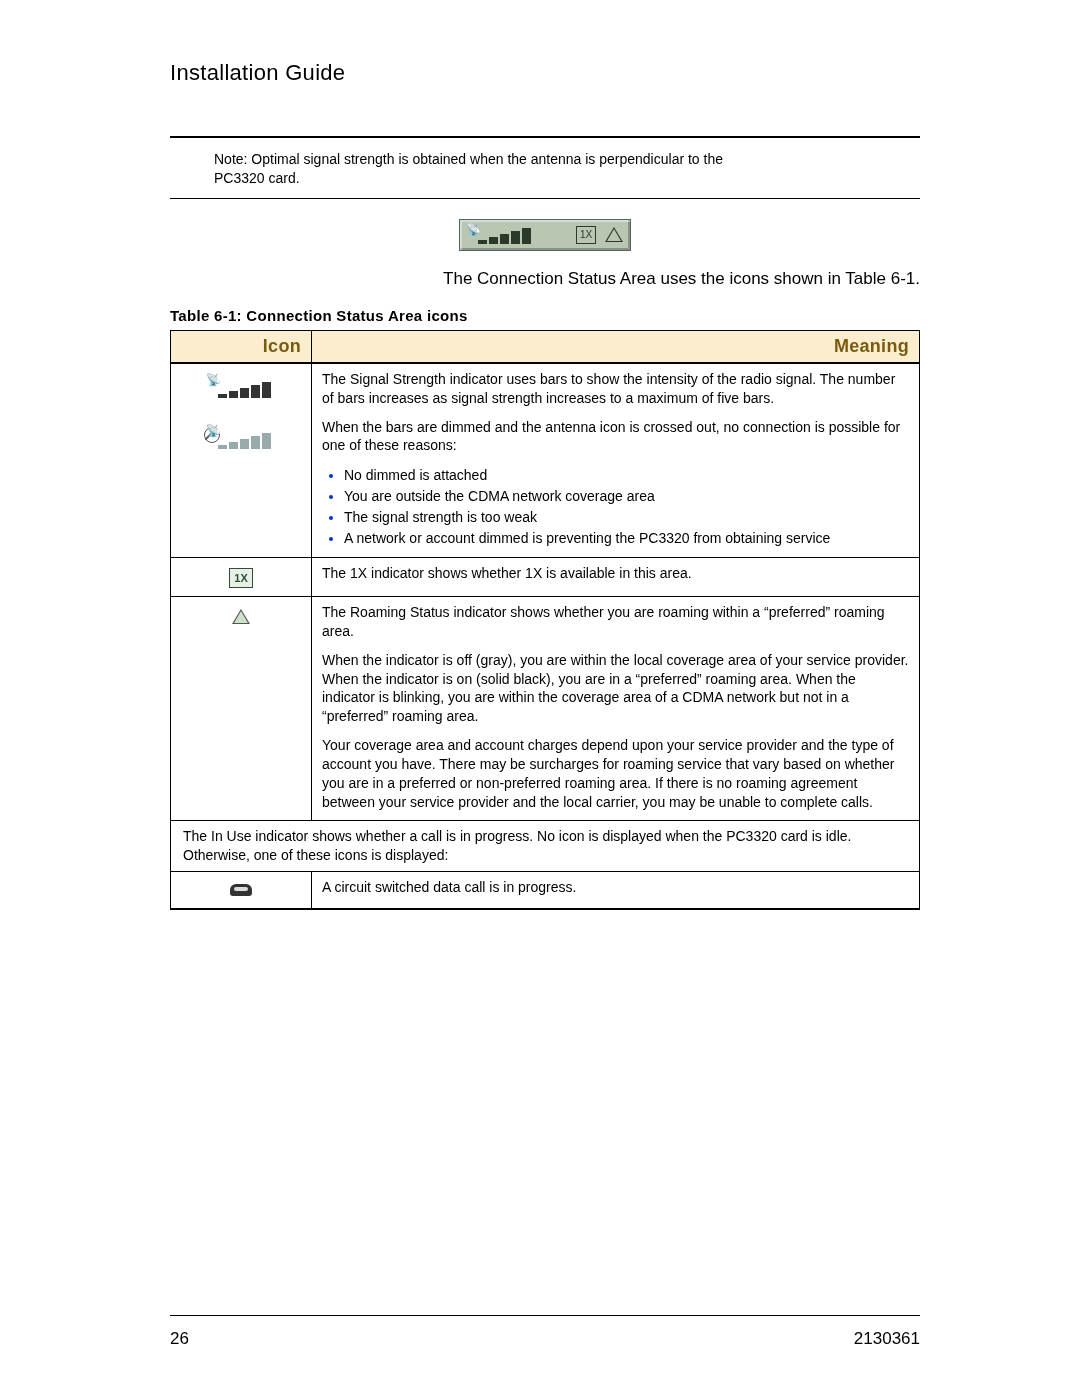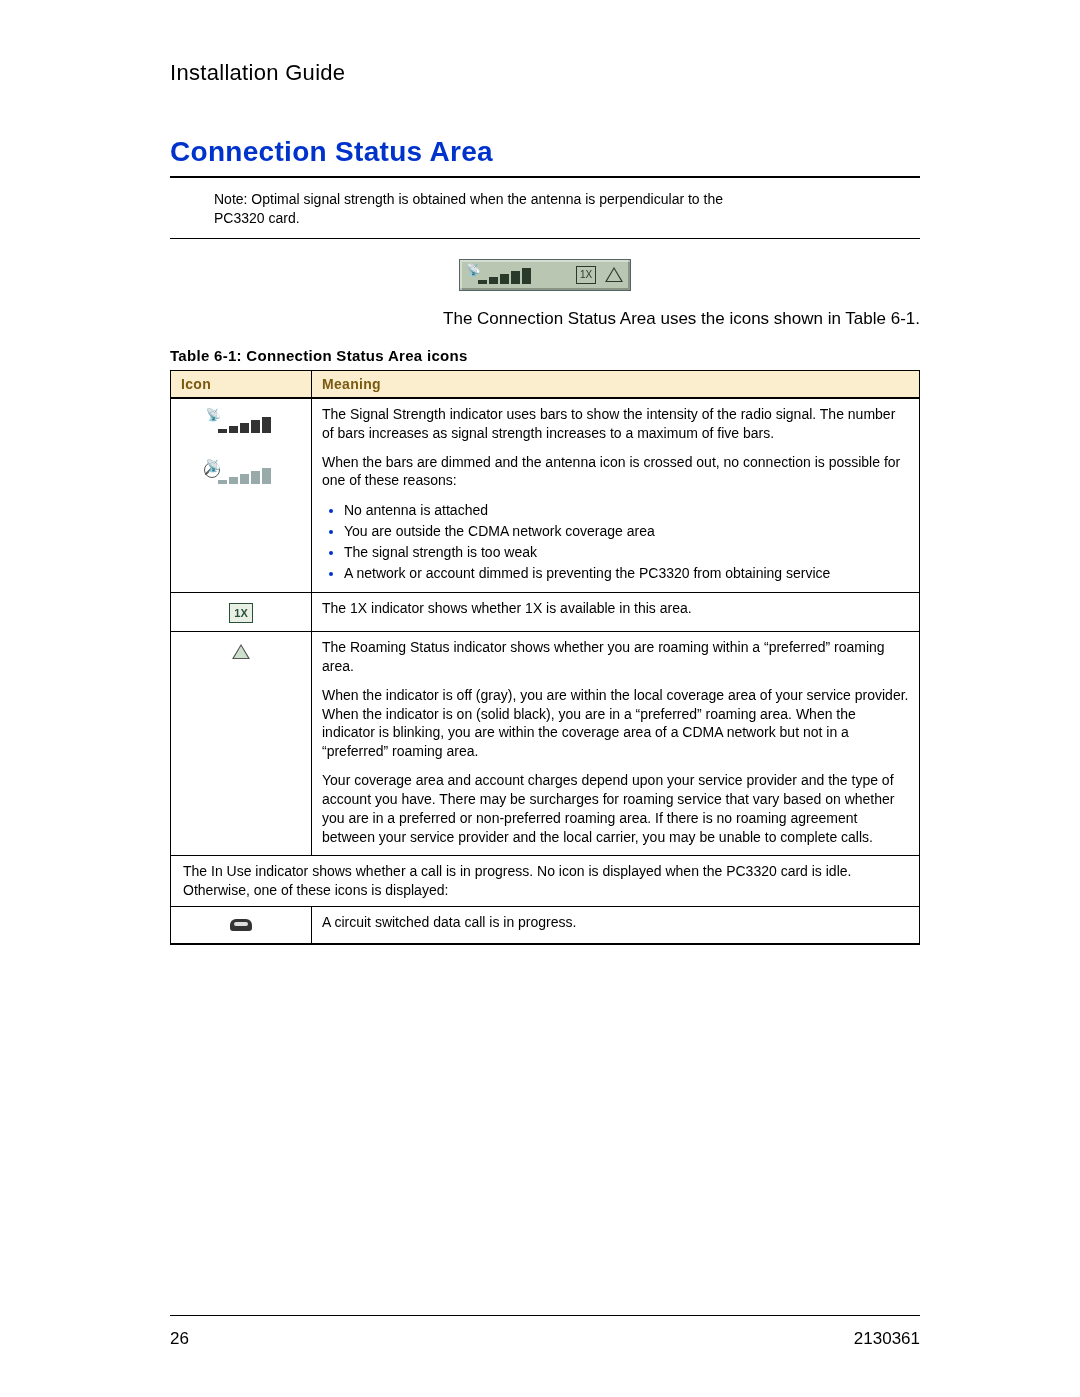--- a/index.html
+++ b/index.html
@@ -99,24 +99,24 @@
   }
   table.icons {
     border-collapse: collapse;
     width: 100%;
     font-size: 14px;
   }
   table.icons th {
     background: #fbeecf;
     color: #7a5a10;
     font-weight: bold;
-    text-align: left;
+    text-align: right;
     padding: 5px 10px;
     border: 1px solid #000;
-    font-size: 14px;
+    font-size: 18px;
     letter-spacing: 0.3px;
   }
   table.icons td {
     border: 1px solid #000;
     padding: 6px 10px 8px 10px;
     vertical-align: top;
     line-height: 1.35;
   }
   table.icons td.icon-col {
     width: 120px;
@@ -182,21 +182,20 @@
     display:flex; justify-content:space-between; font-size:17px;
   }
 </style>
 </head>
 <body>
 
 <div class="page">
 
   <div class="header-label">Installation Guide</div>
 
-  <h1 class="section-title">Connection Status Area</h1>
   <hr class="thick-rule">
 
   <div class="note-block">
     <span>Note:</span>
     <span>Optimal signal strength is obtained when the antenna is perpendicular to the PC3320 card.</span>
   </div>
   <hr class="thin-rule">
 
   <div class="figure-wrap">
     <div class="figure">
@@ -251,21 +250,21 @@
                 <span></span>
                 <span></span>
                 <span></span>
               </span>
           </div>
         </td>
         <td>
           <p class="para">The Signal Strength indicator uses bars to show the intensity of the radio signal. The number of bars increases as signal strength increases to a maximum of five bars.</p>
           <p class="para">When the bars are dimmed and the antenna icon is crossed out, no connection is possible for one of these reasons:</p>
           <ul class="bullets">
-            <li>No antenna is attached</li>
+            <li>No dimmed is attached</li>
             <li>You are outside the CDMA network coverage area</li>
             <li>The signal strength is too weak</li>
             <li>A network or account dimmed is preventing the PC3320 from obtaining service</li>
           </ul>
         </td>
       </tr>
     </tbody>
 
     <tbody>
       <tr>

